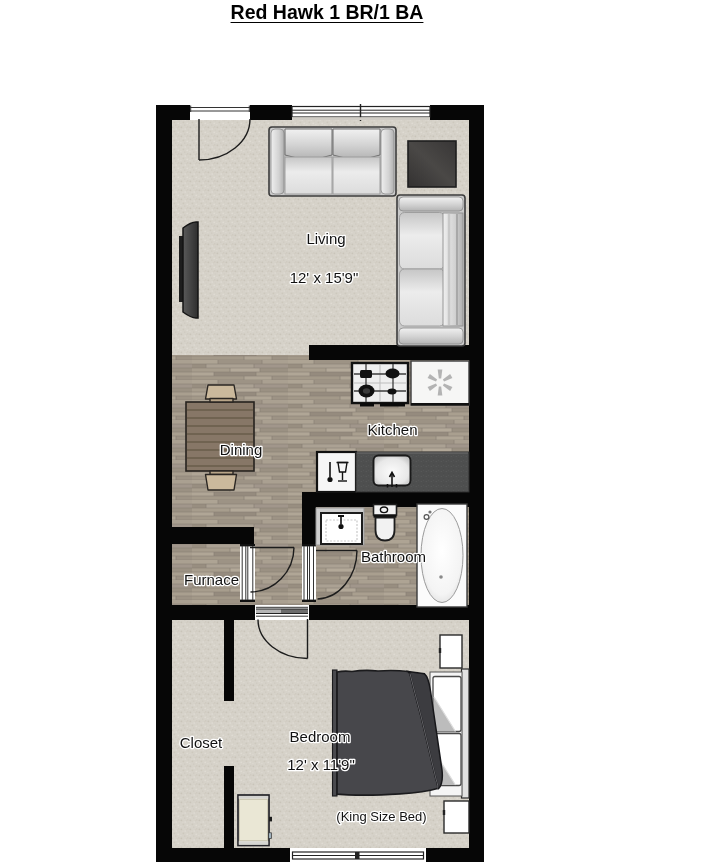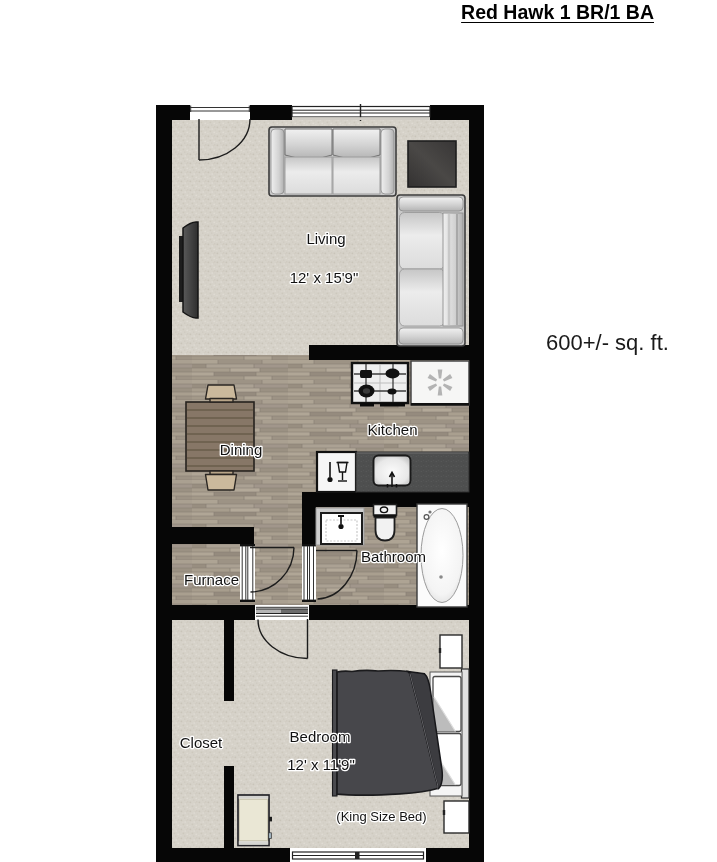--- a/index.html
+++ b/index.html
@@ -1,32 +1,31 @@
 <!DOCTYPE html>
 <html><head>
 <meta charset="utf-8">
 <style>
   html,body{margin:0;padding:0;background:#ffffff;}
   #page{position:relative;width:717px;height:862px;background:#ffffff;overflow:hidden;
         font-family:"Liberation Sans",sans-serif;}
-  #title{position:absolute;filter:grayscale(1%);left:0;top:1px;width:654px;text-align:right;
+  #title{position:absolute;filter:grayscale(1%);left:0;top:1px;width:654px;text-align:center;
          font-size:19.5px;font-weight:bold;color:#000;}
   #title span{text-decoration:underline;text-underline-offset:3px;}
   #sqft{position:absolute;filter:grayscale(1%);left:546px;top:330px;font-size:22px;color:#1a1a1a;}
   svg{position:absolute;left:0;top:0;filter:grayscale(1%);}
   text{font-family:"Liberation Sans",sans-serif;fill:#111;paint-order:stroke;
        stroke:#ffffff;stroke-width:2.6;stroke-linejoin:round;}
 </style>
 </head>
 <body>
 <div id="page">
 
 <div id="title"><span>Red Hawk 1 BR/1 BA</span></div>
 
-<div id="sqft">600+/- sq. ft.</div>
 
 <svg width="717" height="862" viewBox="0 0 717 862">
 <defs>
   <pattern id="carpet" width="9" height="9" patternUnits="userSpaceOnUse">
     <rect width="9" height="9" fill="#d6d2c9"></rect>
     <circle cx="1.4" cy="1.3" r="0.9" fill="#c9c4b9"></circle>
     <circle cx="5.2" cy="3.0" r="0.8" fill="#e1ddd6"></circle>
     <circle cx="7.8" cy="0.9" r="0.7" fill="#ccc6bb"></circle>
     <circle cx="3.4" cy="5.3" r="0.9" fill="#cdc8bd"></circle>
     <circle cx="7.2" cy="6.4" r="0.8" fill="#e0dcd4"></circle>

